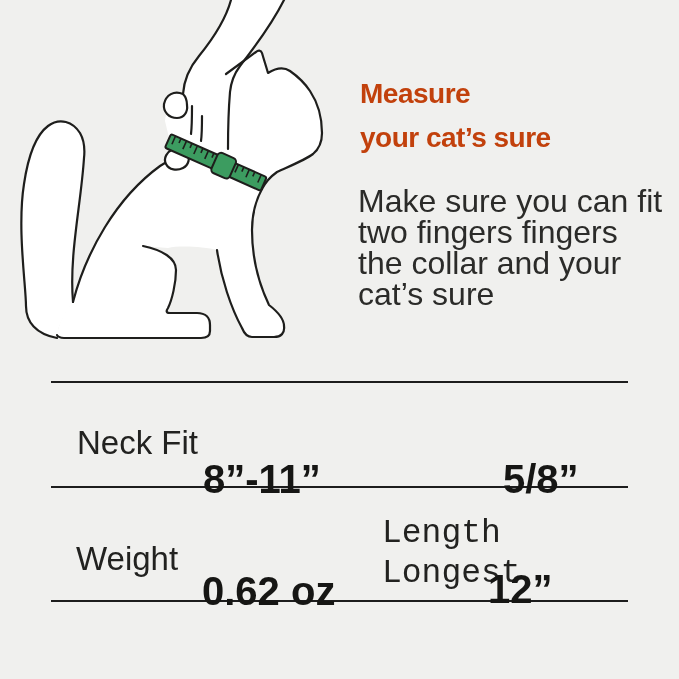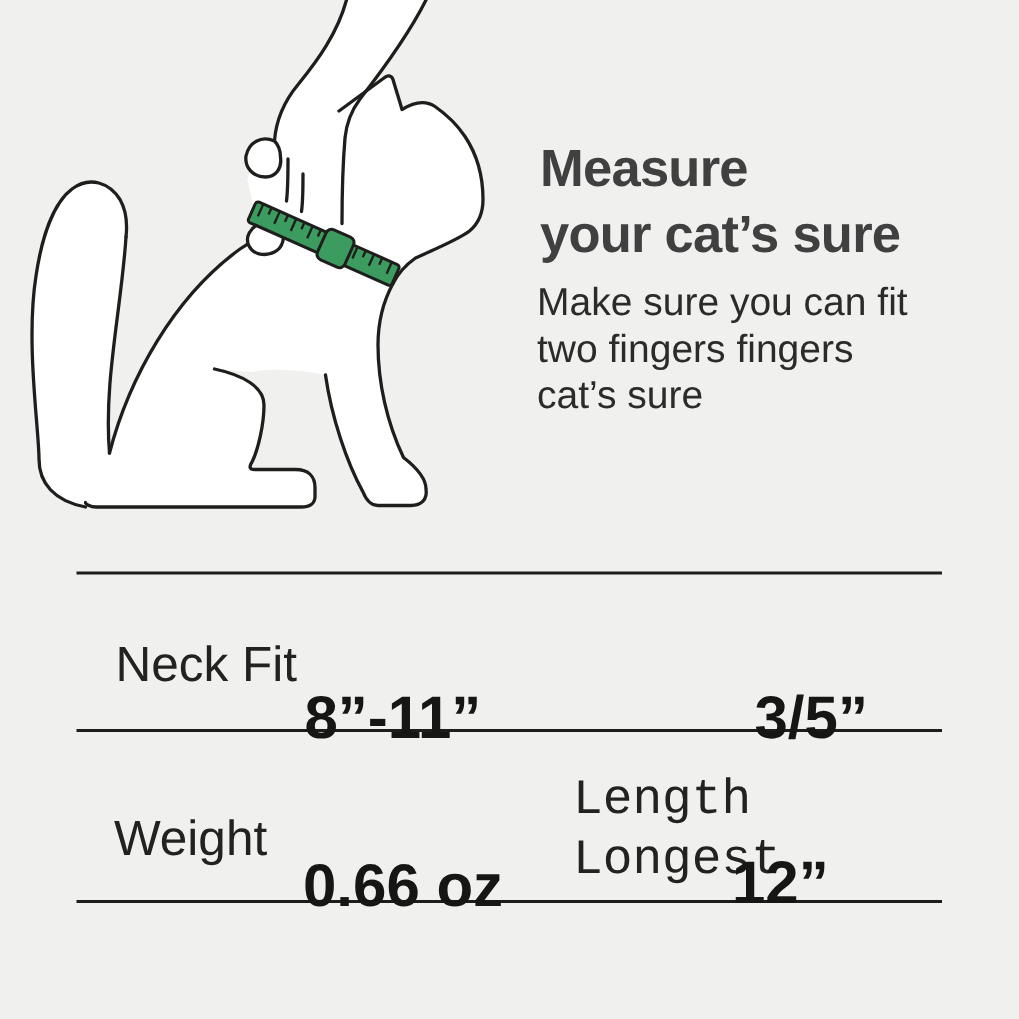--- a/index.html
+++ b/index.html
@@ -3,27 +3,27 @@
 <meta charset="utf-8">
 <style>
   html,body{margin:0;padding:0;}
   body{font-family:"Liberation Sans", sans-serif;}
   #canvas{position:relative;width:679px;height:679px;background:#f0f0ee;overflow:hidden;}
 
   
   #cat-svg{position:absolute;left:0;top:0;}
 
   
-  .heading{position:absolute;left:360px;top:72px;color:#404040;font-weight:700;
-           font-size:35px;line-height:44px;letter-spacing:-0.5px;margin-top:19px;}
+  .heading{position:absolute;left:360px;top:72px;color:#c2410c;font-weight:700;
+           font-size:28px;line-height:44px;letter-spacing:-0.5px;}
   .heading div{white-space:nowrap;}
 
   
   .subtitle{position:absolute;left:358px;top:186px;color:#2b2b29;font-weight:400;
-            font-size:26px;line-height:31px;}
+            font-size:32px;line-height:31px;}
   .subtitle div{white-space:nowrap;}
 
   
   .rule{position:absolute;left:51px;width:577px;height:2px;background:#1d1d1d;}
   .rule.r1{top:381px;}
   .rule.r2{top:486px;}
   .rule.r3{top:600px;}
 
   .spec-label{position:absolute;color:#222220;font-size:33px;font-weight:400;line-height:1.22;}
   .spec-value{position:absolute;color:#161614;font-size:40px;font-weight:700;line-height:1;margin-top:40px;}
@@ -111,29 +111,30 @@
   </svg>
 
   <div class="heading">
     <div>Measure</div>
     <div>your cat’s sure</div>
   </div>
 
   <div class="subtitle">
     <div>Make sure you can fit</div>
     <div>two fingers fingers</div>
+    <div>the collar and your</div>
     <div>cat’s sure</div>
   </div>
 
   <div class="rule r1"></div>
   <div class="rule r2"></div>
   <div class="rule r3"></div>
 
   <div class="spec-label lbl-neckfit">Neck Fit</div>
   <div class="spec-value val-neckfit">8”-11”</div>
-  <div class="spec-value val-width">3/5”</div>
+  <div class="spec-value val-width">5/8”</div>
 
   <div class="spec-label lbl-weight">Weight</div>
-  <div class="spec-value val-weight">0.66 oz</div>
+  <div class="spec-value val-weight">0.62 oz</div>
   <div class="spec-label lbl-length">Length Longest</div>
   <div class="spec-value val-length">12”</div>
 
 </div>
 
 </body></html>

